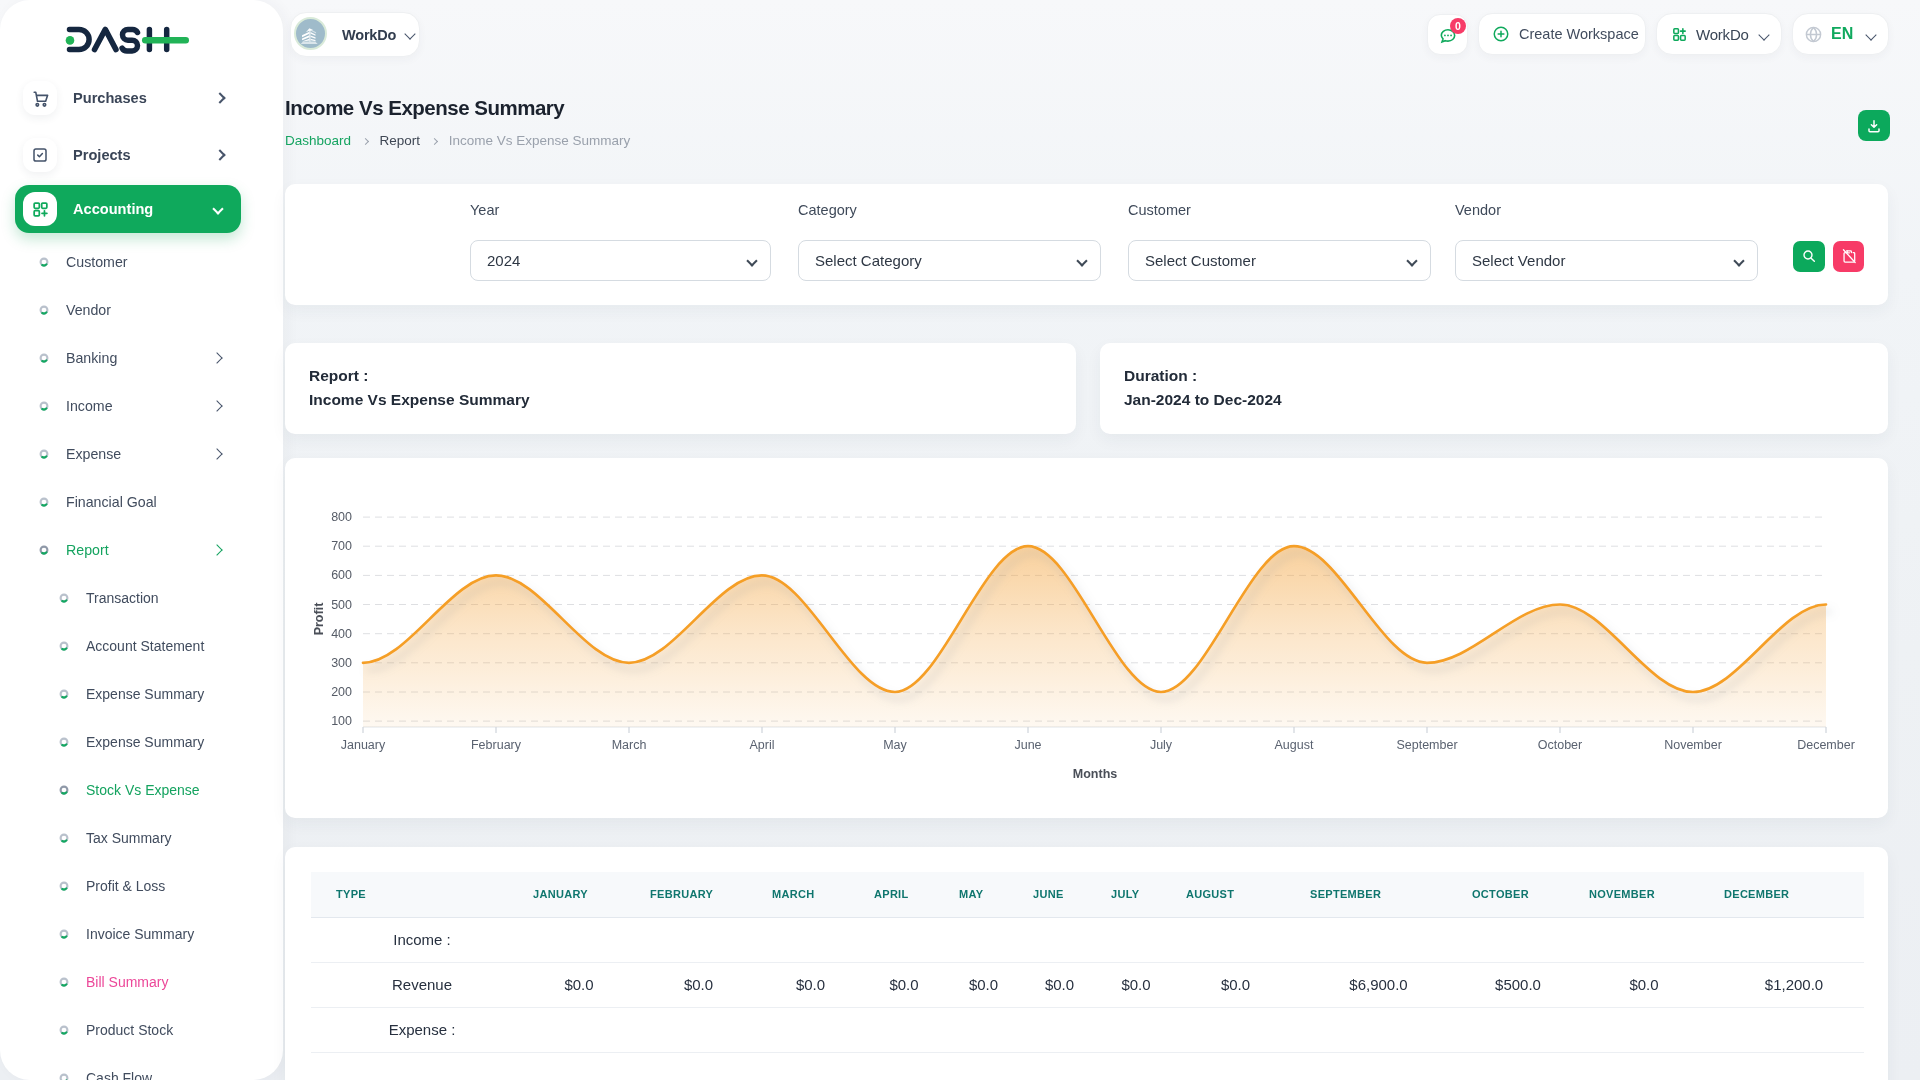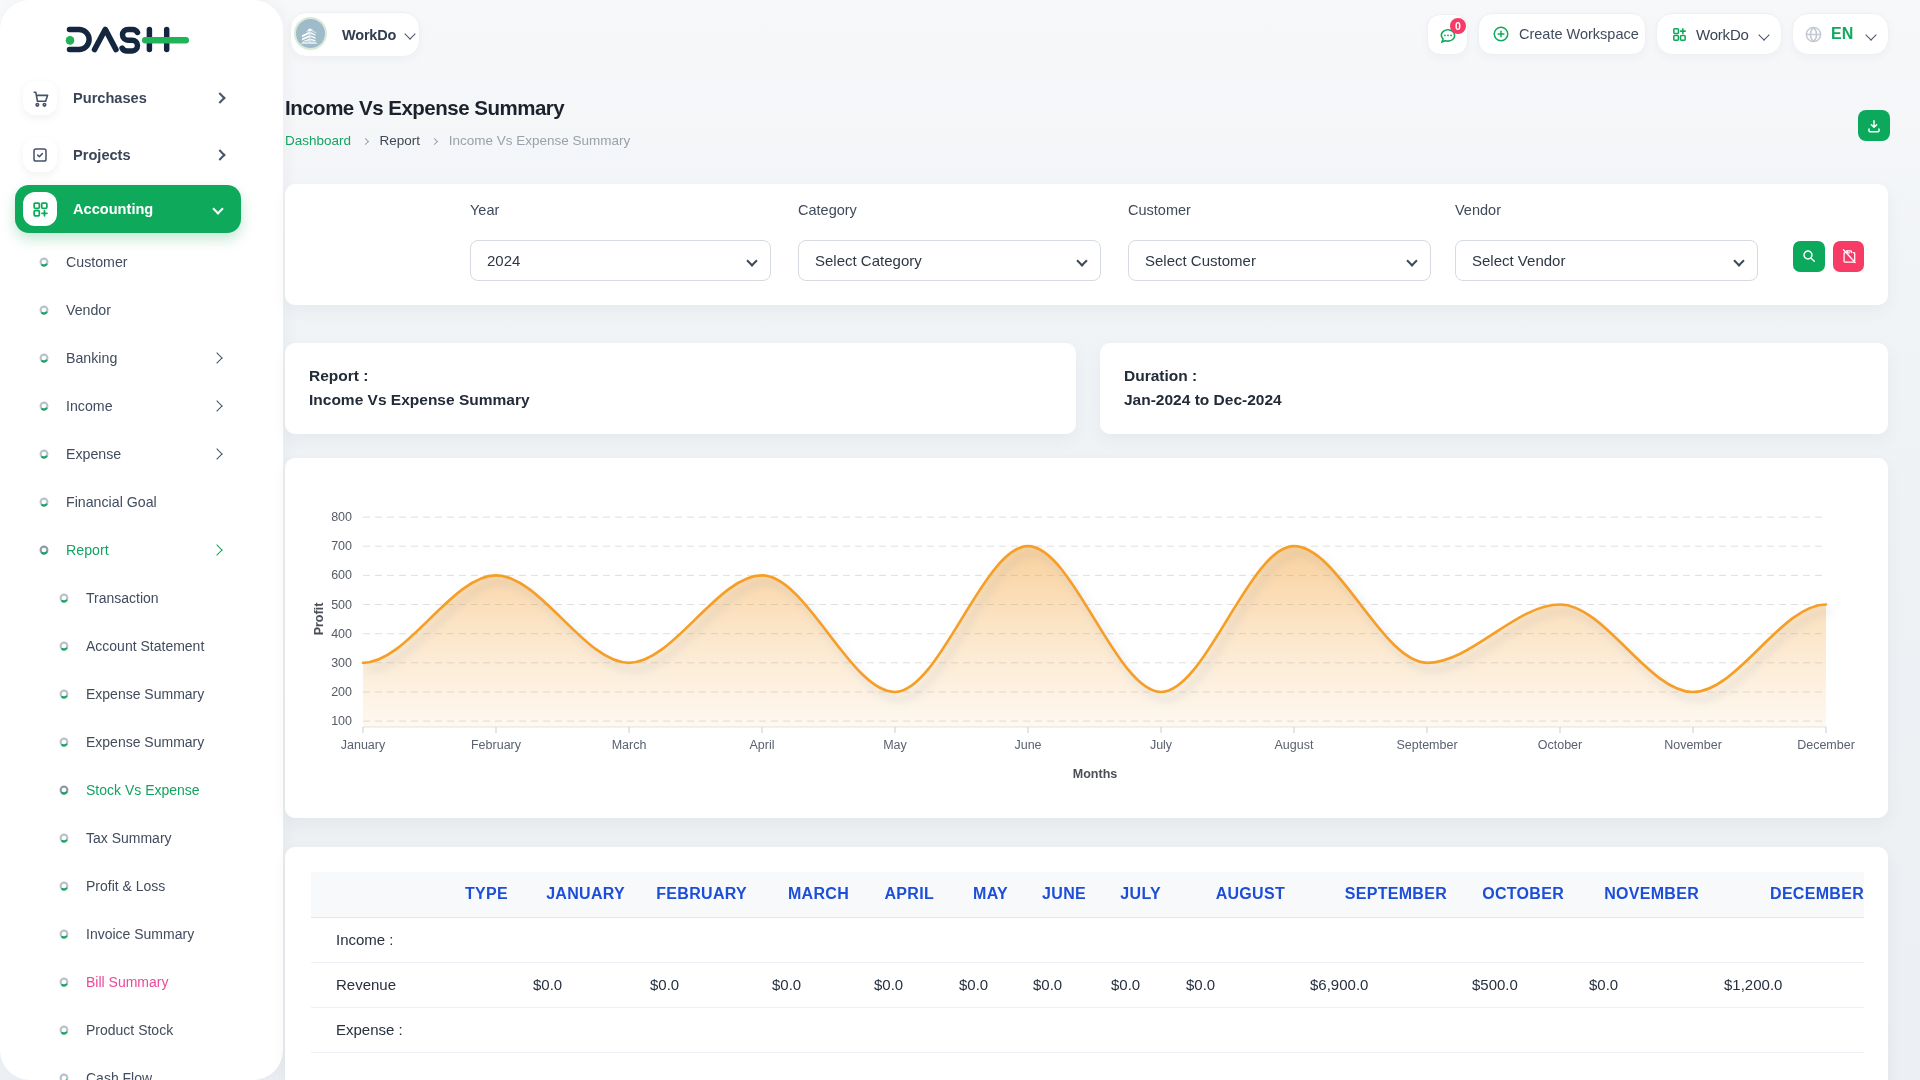--- a/index.html
+++ b/index.html
@@ -16,22 +16,22 @@
   .sub { position:absolute; font-size:14.2px; color:#414c5e; }
   
   .pill { position:absolute; background:#fff; border:1px solid #eef0f2; border-radius:14px; display:flex; align-items:center; box-shadow:0 3px 8px rgba(40,50,70,.04); }
   
   .card { position:absolute; background:#fff; border-radius:10px; box-shadow:0 6px 16px rgba(40,50,70,.05); }
   .flabel { position:absolute; top:202px; font-size:14.5px; color:#3f4a5a; }
   .fselect { position:absolute; top:240px; height:41px; background:#fff; border:1px solid #d5dbe1; border-radius:8px; font-size:15px; color:#2e3744; line-height:39px; padding-left:16px; }
   .fselect .sel-chev { position:absolute; right:14px; top:16px; width:8px; height:8px; border-right:2px solid #3f4a57; border-bottom:2px solid #3f4a57; transform:rotate(45deg); }
   
   table.rep { border-collapse:collapse; table-layout:fixed; width:1553px; font-size:15px; color:#27303f; }
-  table.rep th { background:#f7f9fb; font-size:16px; font-weight:700; color:#1d4ed8; text-align:right; letter-spacing:.3px; height:45px; padding:0 0 0 25px; border-bottom:1px solid #e3e8ee; }
-  table.rep td { height:45px; padding:0 0 0 25px; border-bottom:1px solid #eceff3; }
+  table.rep th { background:#f7f9fb; font-size:11px; font-weight:700; color:#0f766e; text-align:left; letter-spacing:.3px; height:45px; padding:0 0 0 25px; border-bottom:1px solid #e3e8ee; }
+  table.rep td { height:45px; padding:0 0 0 25px; border-bottom:1px solid #eceff3;text-align:center; }
 </style>
 </head>
 <body>
 
 <div class="sidebar">
   <svg class="abs" style="left:64px;top:24px" width="130" height="32" viewBox="0 0 130 32">
       <path d="M5.5,5.4 H15 A10.1,10.1 0 0 1 15,25.6 H5.5 M30.5,25.6 L41.3,5.4 L52,25.6 M73.5,8.5 a5.5,5.5 0 0 0 -5,-3.1 h-4.6 a5.4,5.4 0 1 0 0,10.8 h4.2 a5.4,5.4 0 1 1 0,10.8 h-5.2 a5.5,5.5 0 0 1 -4.8,-2.9 M85.4,5.4 V25.6 M102.7,5.4 V25.6" fill="none" stroke="#152740" stroke-width="5.5" stroke-linecap="round" stroke-linejoin="round"></path>
       <circle cx="6" cy="16.4" r="4.3" fill="#21b357"></circle>
       <rect x="78" y="13" width="47" height="6.4" rx="3.2" fill="#21b357"></rect>
     </svg>

